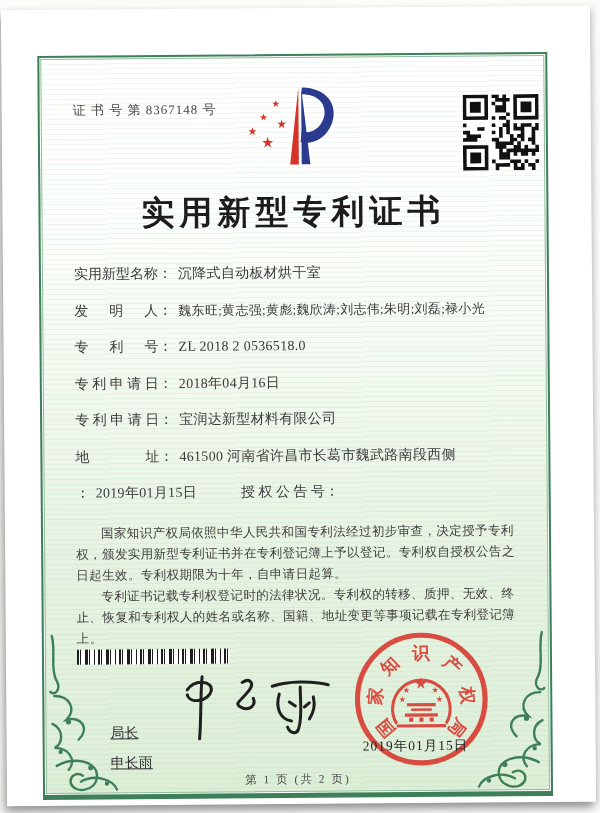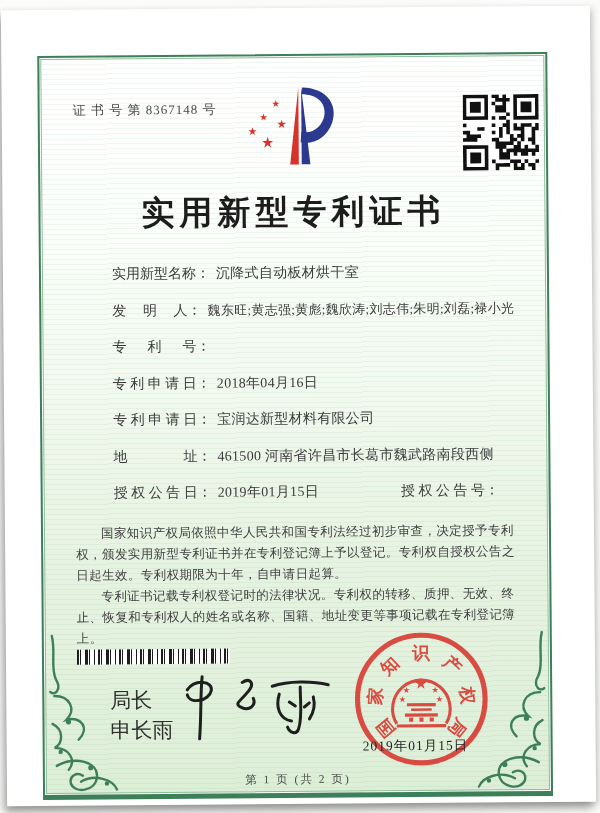--- a/index.html
+++ b/index.html
@@ -16,32 +16,32 @@
            linear-gradient(180deg,#ffffff 0%,#fcfefb 22%,#f2f9ef 45%,#e7f3e2 68%,#ddeed7 100%);}
   .inner{position:absolute;inset:0;padding:0 33px;box-sizing:border-box;}
   .header{position:relative;height:120px;}
   .cert-no{position:absolute;left:0;top:44px;font-size:13px;letter-spacing:1px;color:#4a4a4a;}
   .logo{position:absolute;left:50%;top:24px;margin-left:-48px;}
   .qr{position:absolute;right:-26px;top:40px;}
   .title{margin:14px 0 0 0;text-align:center;font-size:33px;font-weight:700;color:#1c1c1c;
          letter-spacing:5px;font-family:"Liberation Serif","DejaVu Serif",serif;}
   .fields{margin-top:20px;}
   .frow{height:36.5px;display:flex;align-items:center;font-size:14px;color:#3c3c3c;}
-  .flabel{display:inline-block;width:84px;text-align:justify;text-align-last:justify;letter-spacing:0;margin-left:38px;}
+  .flabel{display:inline-block;width:84px;text-align:justify;text-align-last:justify;letter-spacing:0;}
   .fsep{margin-right:6px;}
   .fvalue{letter-spacing:0.3px;white-space:nowrap;}
   .grant{display:flex;align-items:center;height:36px;font-size:14px;color:#3c3c3c;}
   .grant .g2{margin-left:44px;display:flex;}
   .bodytext{margin-top:12px;font-size:12.5px;line-height:21px;color:#3f3f3f;letter-spacing:0.4px;}
   .bodytext p{margin:0;text-indent:2em;}
   .barcode{position:absolute;left:33px;top:592px;width:153px;height:15px;
     background:repeating-linear-gradient(90deg,#1d1d1d 0 2px,#fdfdfd 2px 3px,#1d1d1d 3px 4px,#fdfdfd 4px 8px,
       #1d1d1d 8px 11px,#fdfdfd 11px 12px,#1d1d1d 12px 13px,#fdfdfd 13px 17px,#1d1d1d 17px 18px,#fdfdfd 18px 21px);}
-  .director{position:absolute;left:66px;top:628px;font-size:21px;color:#2f2f2f;line-height:30px;
-            font-family:"Liberation Sans","DejaVu Sans",sans-serif;}
+  .director{position:absolute;left:66px;top:660px;font-size:14px;color:#2f2f2f;line-height:30px;
+            font-family:"Liberation Sans","DejaVu Sans",sans-serif;text-decoration:underline;}
   .signature{position:absolute;left:128px;top:606px;}
   .sealwrap{position:absolute;left:305px;top:572px;width:144px;height:144px;}
   .seal-date{position:absolute;left:318px;top:682px;font-size:13.5px;color:#262626;letter-spacing:1px;}
   .flourish{position:absolute;top:576px;}
   .flourish.left{left:2px;}
   .flourish.right{right:2px;transform:scaleX(-1);}
   .footer{position:absolute;left:0;right:0;top:716px;text-align:center;font-size:11.5px;color:#4a4a4a;letter-spacing:2px;}
   svg text.star{font-family:"DejaVu Sans",sans-serif;}
   .sealtext{font-size:17px;font-weight:700;fill:var(--seal_red,#d8352c);
             font-family:"Liberation Serif","DejaVu Serif",serif;}
@@ -92,40 +92,40 @@
             <span class="fvalue">沉降式自动板材烘干室</span>
         </div>
         <div class="frow">
           <span class="flabel">发明人</span>
             <span class="fsep">：</span>
             <span class="fvalue" style="font-size:13px">魏东旺;黄志强;黄彪;魏欣涛;刘志伟;朱明;刘磊;禄小光</span>
         </div>
         <div class="frow">
           <span class="flabel">专利号</span>
             <span class="fsep">：</span>
+            <span class="fvalue">ZL 2018 2 0536518.0</span>
         </div>
         <div class="frow">
           <span class="flabel">专利申请日</span>
             <span class="fsep">：</span>
             <span class="fvalue">2018年04月16日</span>
         </div>
         <div class="frow">
           <span class="flabel">专利申请日</span>
             <span class="fsep">：</span>
             <span class="fvalue">宝润达新型材料有限公司</span>
         </div>
         <div class="frow">
           <span class="flabel">地址</span>
             <span class="fsep">：</span>
             <span class="fvalue">461500 河南省许昌市长葛市魏武路南段西侧</span>
         </div>
       </div>
 
       <div class="grant">
-        <span class="flabel">授权公告日</span>
           <span class="fsep">：</span>
           <span class="fvalue">2019年01月15日</span>
         <span class="g2">
           <span class="flabel">授权公告号</span>
             <span class="fsep">：</span>
         </span>
       </div>
 
       <div class="bodytext">
         <p>国家知识产权局依照中华人民共和国专利法经过初步审查，决定授予专利权，颁发实用新型专利证书并在专利登记簿上予以登记。专利权自授权公告之日起生效。专利权期限为十年，自申请日起算。</p>

